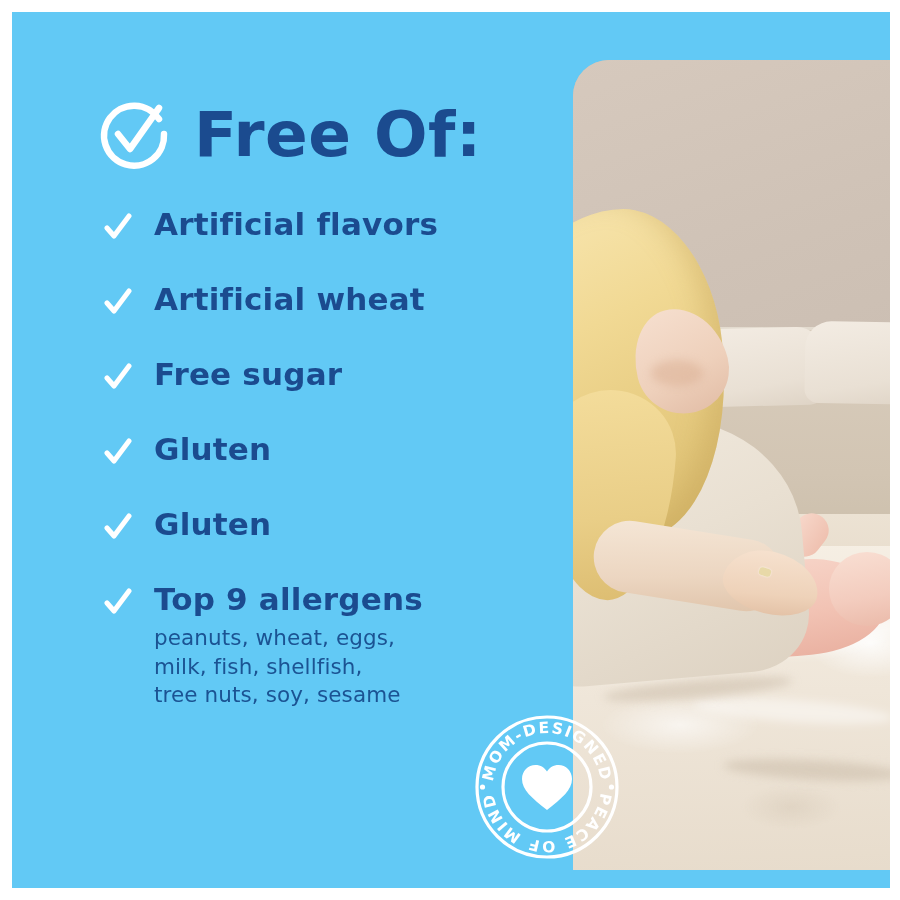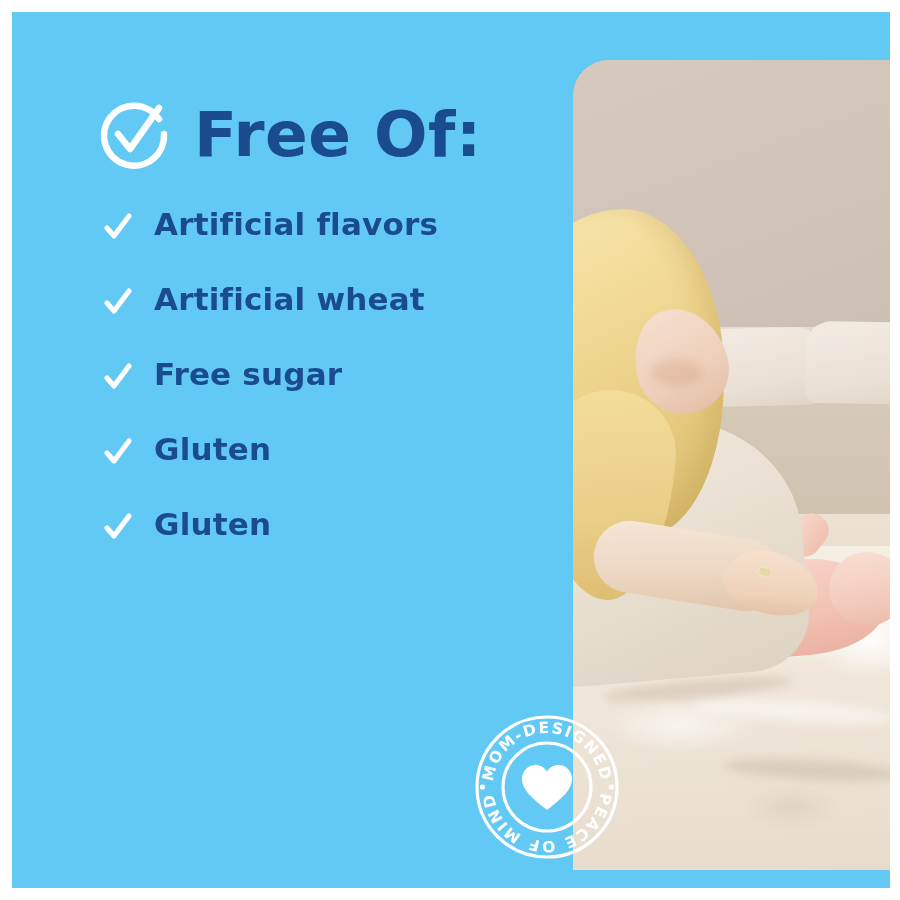--- a/index.html
+++ b/index.html
@@ -298,20 +298,35 @@
 
       <div class="li">
         <span class="tick">
           <svg viewBox="0 0 28 30" xmlns="http://www.w3.org/2000/svg">
             <path d="M3 16 L10 24 L25 4" fill="none" stroke="#ffffff" stroke-width="5" stroke-linecap="round" stroke-linejoin="round"></path>
           </svg>
         </span>
         <span class="txt">Gluten</span>
       </div>
 
+      <div class="li">
+        <span class="tick">
+          <svg viewBox="0 0 28 30" xmlns="http://www.w3.org/2000/svg">
+            <path d="M3 16 L10 24 L25 4" fill="none" stroke="#ffffff" stroke-width="5" stroke-linecap="round" stroke-linejoin="round"></path>
+          </svg>
+        </span>
+        <span>
+          <span class="txt">Top 9 allergens</span>
+          <div class="sub">
+            <div>peanuts, wheat, eggs,</div>
+            <div>milk, fish, shellfish,</div>
+            <div>tree nuts, soy, sesame</div>
+          </div>
+        </span>
+      </div>
 
     </div>
 
     <div class="badge">
       <svg viewBox="0 0 146 146" xmlns="http://www.w3.org/2000/svg">
         <defs>
           <path id="arcTop" d="M 73 73 m -54 0 a 54 54 0 1 1 108 0" fill="none"></path>
           <path id="arcBottom" d="M 73 73 m 54 0 a 54 54 0 1 1 -108 0" fill="none"></path>
         </defs>
         <circle cx="73" cy="73" r="70" fill="none" stroke="#ffffff" stroke-width="3.2"></circle>

